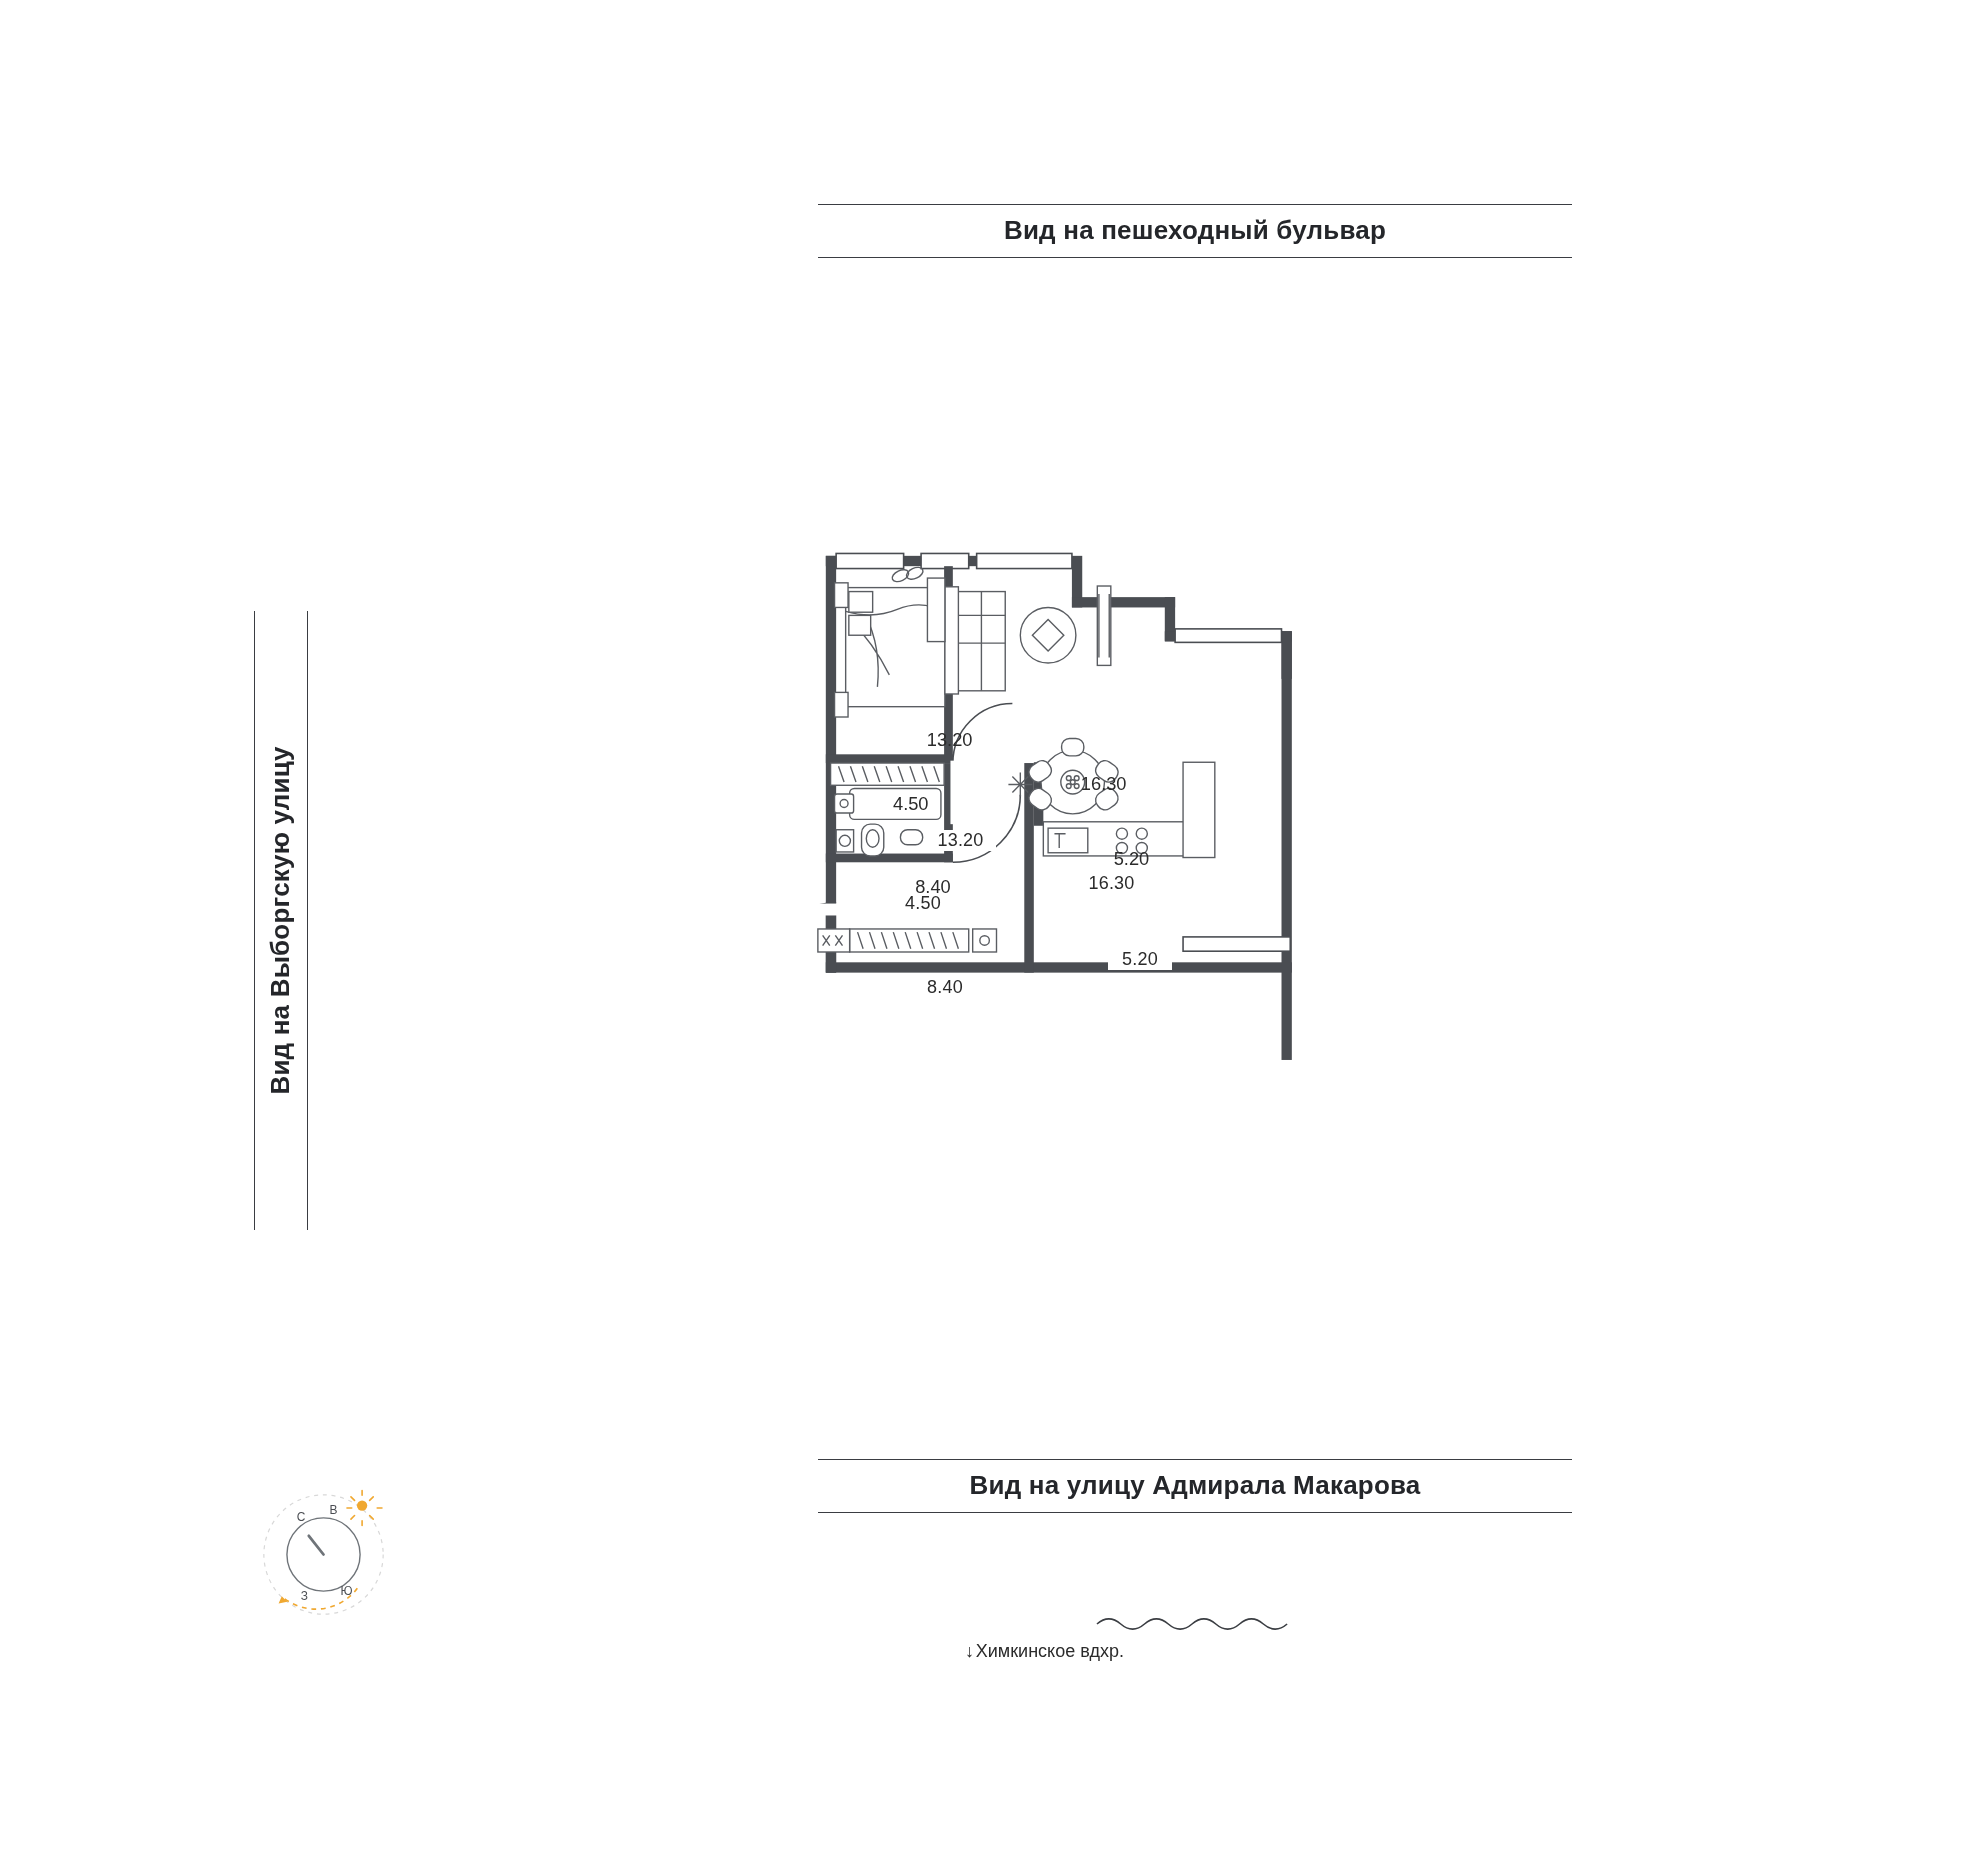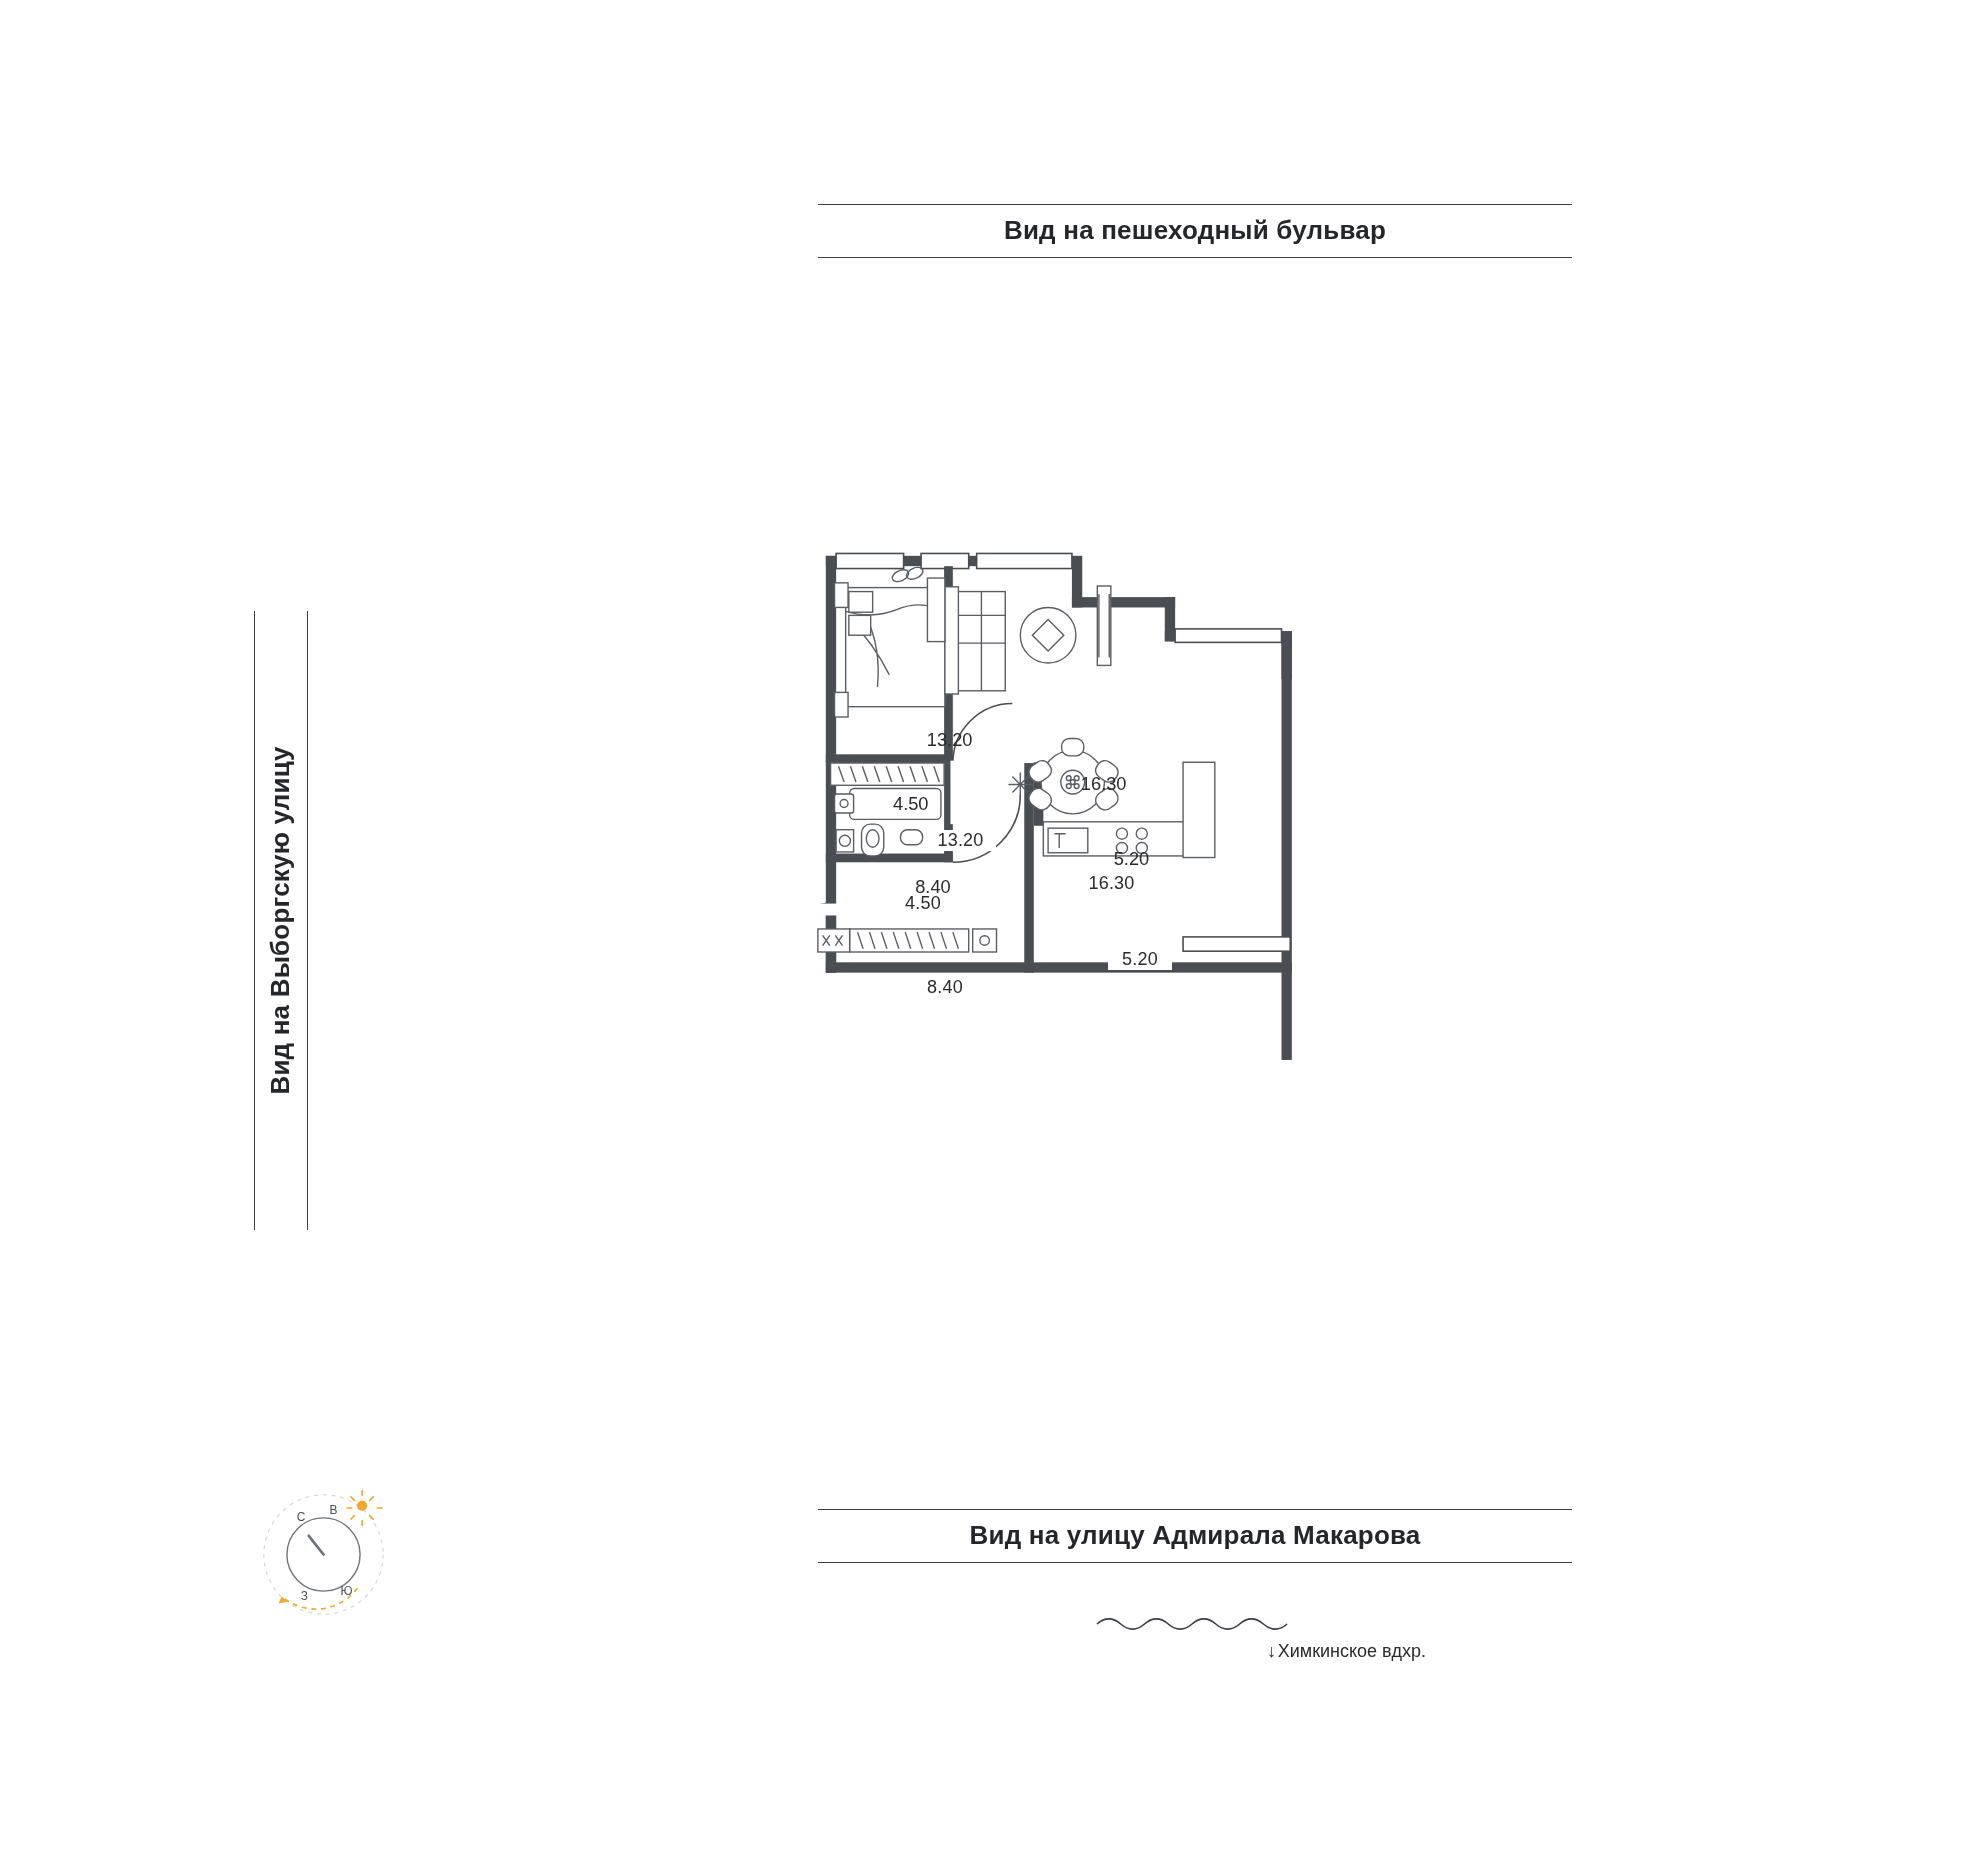--- a/index.html
+++ b/index.html
@@ -20,21 +20,21 @@
   .caption-top {
     position: absolute;
     left: 818px;
     top: 204px;
     width: 754px;
     text-align: center;
   }
   .caption-bottom {
     position: absolute;
     left: 818px;
-    top: 1509px;
+    top: 1459px;
     width: 754px;
     text-align: center;
   }
   .caption-text {
     font-size: 26px;
     font-weight: bold;
     letter-spacing: 0.2px;
     color: #24262a;
     padding: 10.3px 0;
     display: block;
@@ -62,21 +62,21 @@
     width: 778px;
     height: 818px;
   }
 
   
   .footnote-water {
     position: absolute;
     left: 965px;
     top: 1612px;
     width: 461px;
-    text-align: right;
+    text-align: left;
   }
   .footnote-water .wave {
     display: block;
     margin: 0 auto 4.8px auto;
   }
   .footnote-water .label {
     font-size: 18px;
     color: #2b2b2b;
     white-space: nowrap;
   }

